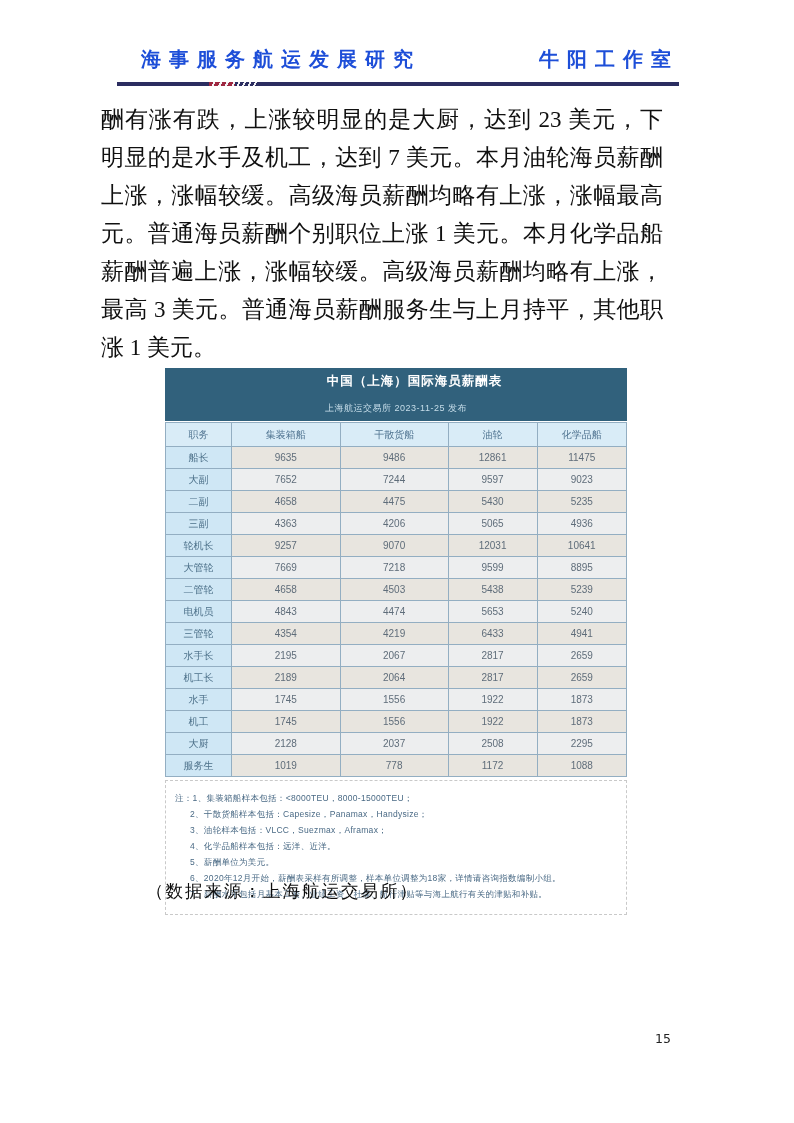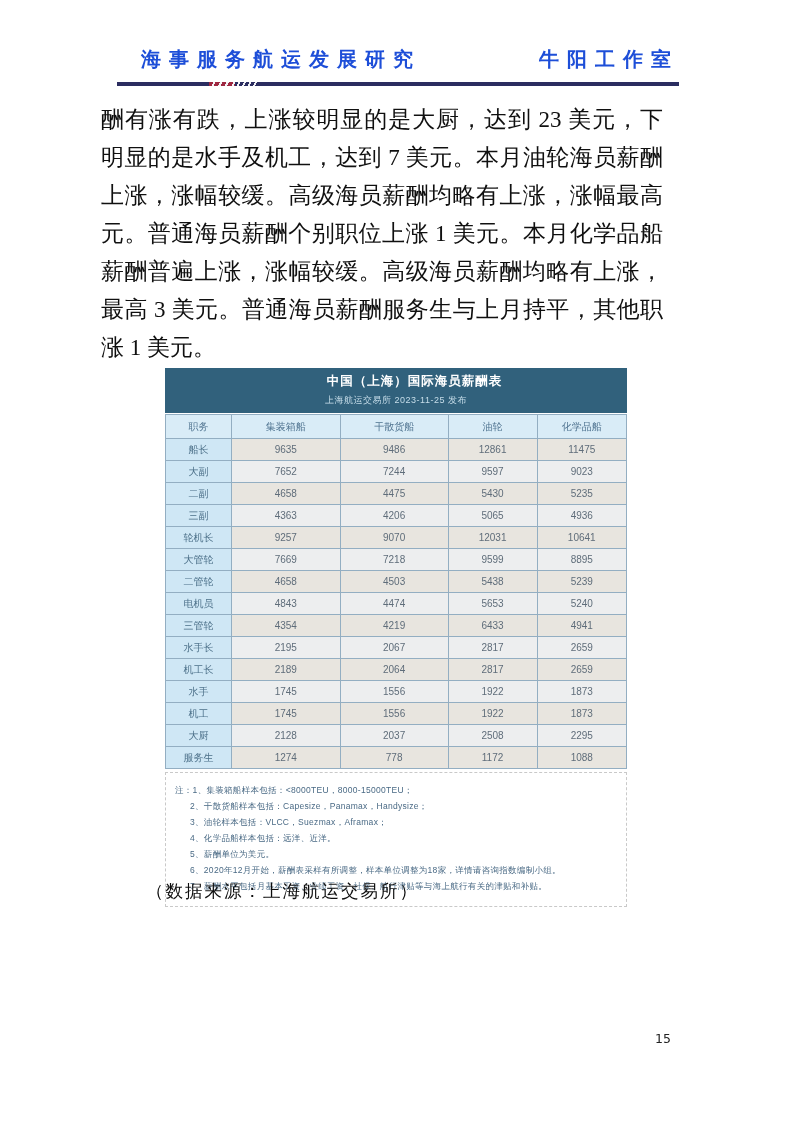--- a/index.html
+++ b/index.html
@@ -32,21 +32,21 @@
   
   .figure{
     position:absolute;left:165px;top:368px;width:462px;
     font-family:"Liberation Sans","DejaVu Sans",sans-serif;
   }
   .fig-head{
     background:#31617c;color:#ffffff;text-align:center;
     padding:5px 0 6px 0;
   }
   .fig-title{font-size:12.5px;font-weight:bold;letter-spacing:1px;padding-left:37px;}
-  .fig-sub{font-size:9px;color:#c6dde9;margin-top:4px;letter-spacing:.5px;}
+  .fig-sub{font-size:9px;color:#c6dde9;margin-top:12px;letter-spacing:.5px;}
   table.sal{
     width:100%;border-collapse:collapse;table-layout:fixed;margin-top:1px;
   }
   table.sal th,table.sal td{
     border:1px solid #93aec2;text-align:center;vertical-align:middle;
     overflow:hidden;white-space:nowrap;
   }
   table.sal th{
     background:#d9ecf7;color:#4f7390;font-size:10px;font-weight:normal;height:21px;
   }
@@ -210,21 +210,21 @@
           </tr>
           <tr>
             <td class="pos">大厨</td>
             <td class="val">2128</td>
             <td class="val">2037</td>
             <td class="val">2508</td>
             <td class="val">2295</td>
           </tr>
           <tr>
             <td class="pos">服务生</td>
-            <td class="val">1274</td>
+            <td class="val">1019</td>
             <td class="val">778</td>
             <td class="val">1172</td>
             <td class="val">1088</td>
           </tr>
         </tbody>
     </table>
     <div class="notes" id="notes">
         <div class="note first">注：1、集装箱船样本包括：&lt;8000TEU，8000-15000TEU；</div>
         <div class="note">2、干散货船样本包括：Capesize，Panamax，Handysize；</div>
         <div class="note">3、油轮样本包括：VLCC，Suezmax，Aframax；</div>

